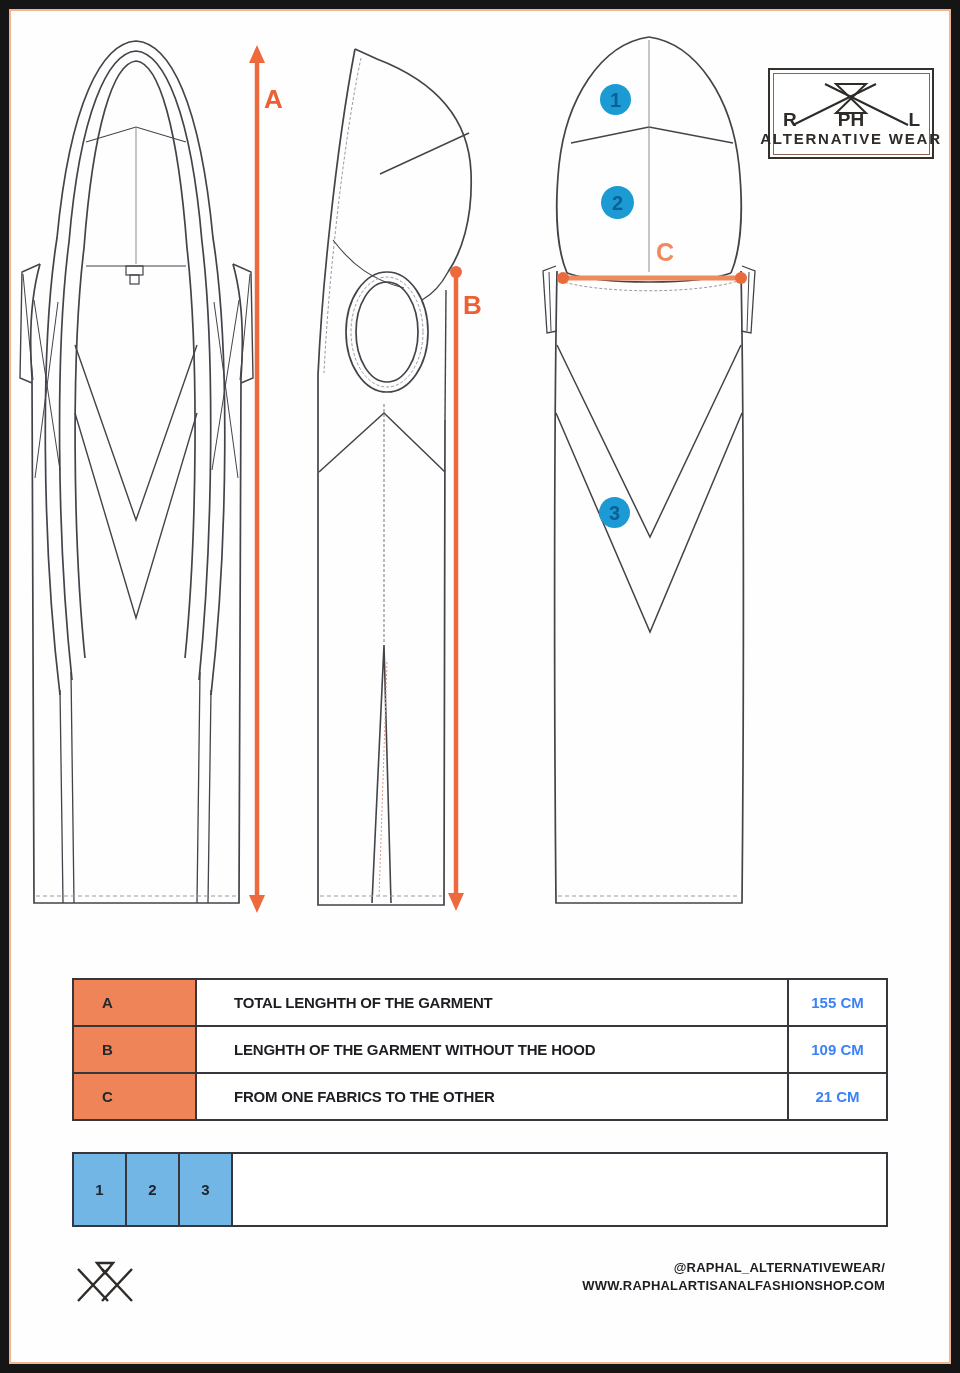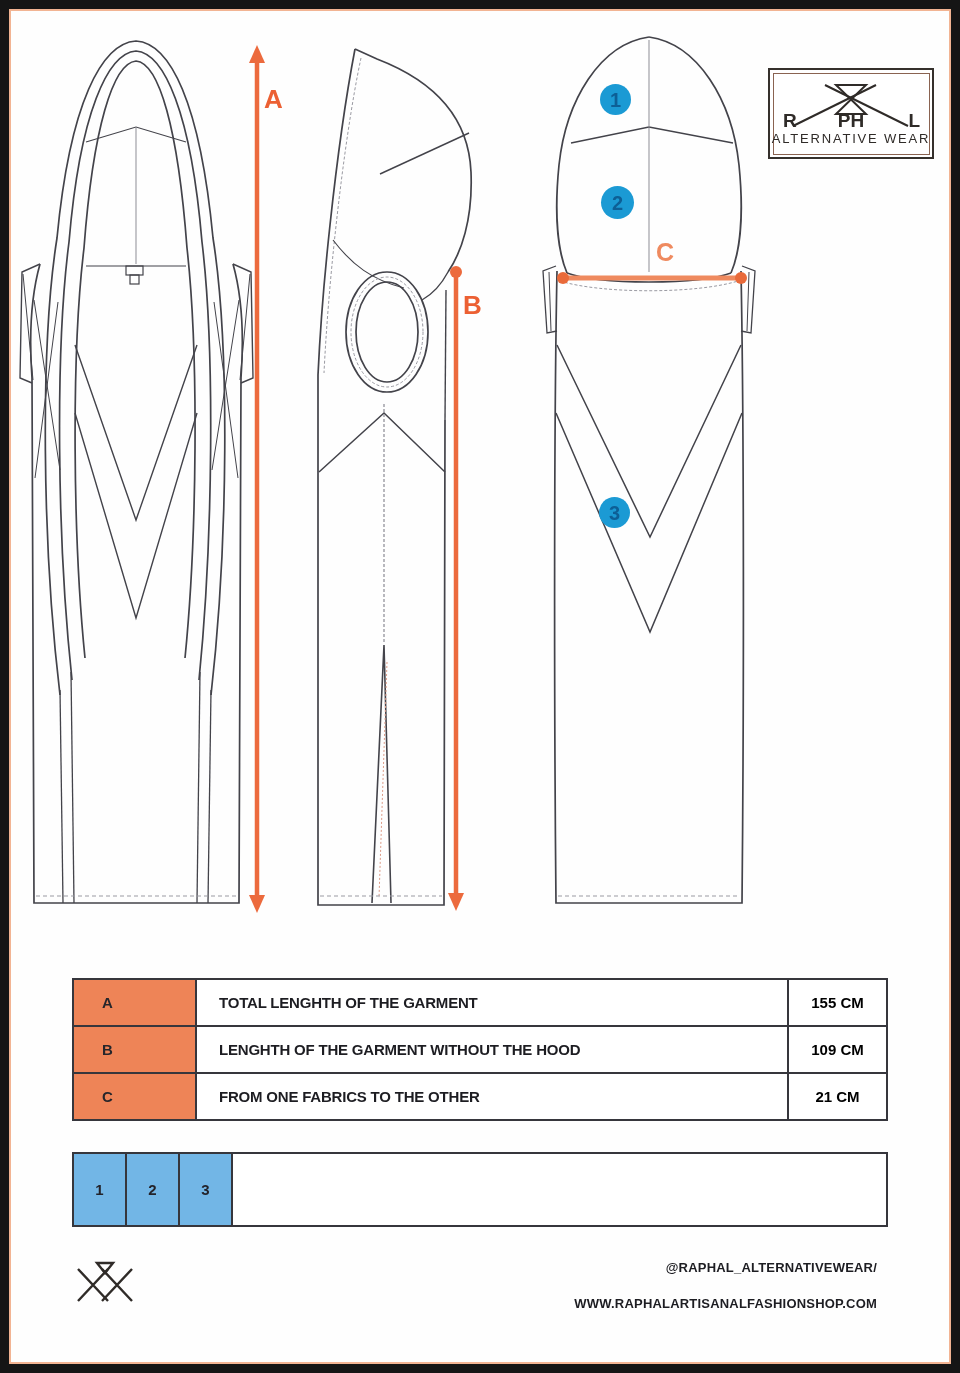--- a/index.html
+++ b/index.html
@@ -23,63 +23,63 @@
   
   .logo-box{
     position:absolute;left:768px;top:68px;width:166px;height:91px;z-index:5;
     border:2.5px solid #35302c;box-sizing:border-box;background:#fff;
   }
   .logo-box-inner{
     position:absolute;inset:2.5px;border:1.5px solid #8a6351;
     display:flex;flex-direction:column;align-items:center;justify-content:center;
   }
   .logo-subtitle{
-    font-size:13px;font-weight:normal;letter-spacing:1.8px;color:#2f2b28;
+    font-size:15px;font-weight:bold;letter-spacing:1.8px;color:#2f2b28;
     margin-top:1px;white-space:nowrap;
   }
   
   .size-table{
     position:absolute;left:72px;top:978px;width:816px;z-index:5;
     border:2.5px solid #36363c;box-sizing:border-box;background:#fff;
   }
   .t-row{display:grid;grid-template-columns:123px 1fr 97px;height:45px;border-bottom:2.5px solid #36363c;}
   .t-row:last-child{border-bottom:none;}
   .t-key{
     background:#ee8457;border-right:2.5px solid #36363c;display:flex;align-items:center;
     padding-left:28px;font-weight:bold;font-size:15px;color:#26262b;
   }
   .t-desc{
-    display:flex;align-items:center;padding-left:22px;border-right:2.5px solid #36363c;
+    display:flex;align-items:center;padding-left:37px;border-right:2.5px solid #36363c;
     font-weight:bold;font-size:15px;letter-spacing:-0.2px;color:#1d1d22;
   }
   .t-val{
     display:flex;align-items:center;justify-content:center;
-    font-weight:bold;font-size:15px;color:#000000;
+    font-weight:bold;font-size:15px;color:#3b82f6;
   }
   
   .fabric-row{
     position:absolute;left:72px;top:1152px;width:816px;height:75px;z-index:5;
     border:2.5px solid #36363c;box-sizing:border-box;display:flex;background:#fff;
   }
   .f-cell{
     width:51px;background:#72b6e6;border-right:2px solid #36363c;
     display:flex;align-items:center;justify-content:center;
     font-weight:bold;font-size:15px;color:#23232a;flex-shrink:0;
   }
   .f-text{
     flex:1;padding:15px 18px 0 19px;font-weight:bold;font-size:14.5px;
     letter-spacing:-0.1px;color:#1d1d22;
   }
   
   .footer-mark{position:absolute;left:72px;top:1256px;z-index:5;}
   .footer-social{
-    position:absolute;right:83px;top:1260px;z-index:5;text-align:right;
+    position:absolute;right:75px;top:1260px;z-index:5;text-align:right;
     font-weight:bold;font-size:13px;letter-spacing:0.2px;color:#1d1d22;
   }
-  .footer-social .line2{margin-top:21px;}
+  .footer-social .line2{margin-top:3px;}
 </style>
 </head>
 <body>
 
 <div class="sheet">
 
   <svg class="art" width="960" height="940" viewBox="0 0 960 940">
 
     <g stroke="#43434a" fill="none" stroke-width="1.7">
       <path d="M 40,264 C 31,296 29,336 32,378 L 34,903 L 239,903 L 241,378 C 244,336 242,296 233,264"></path>

